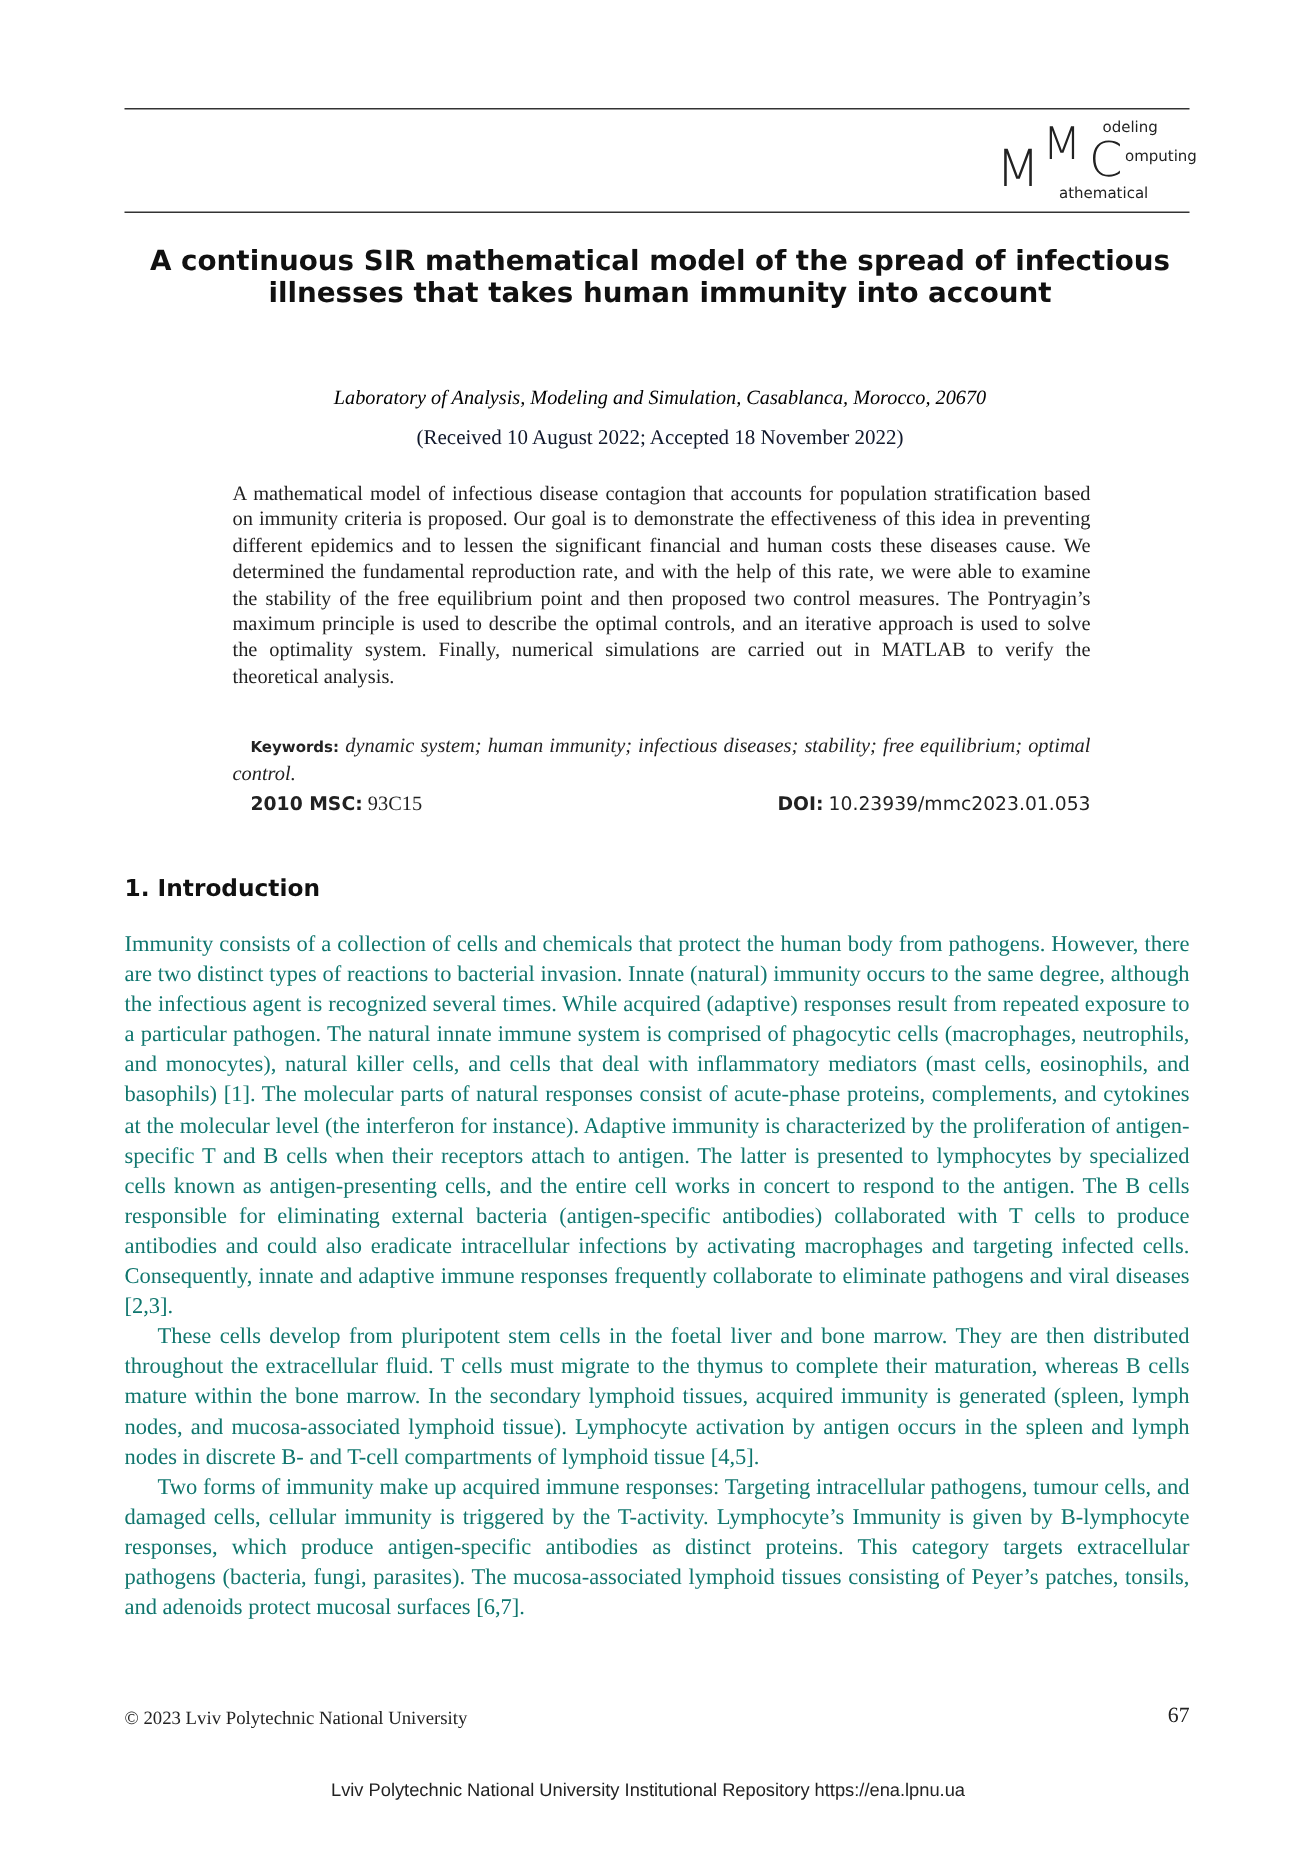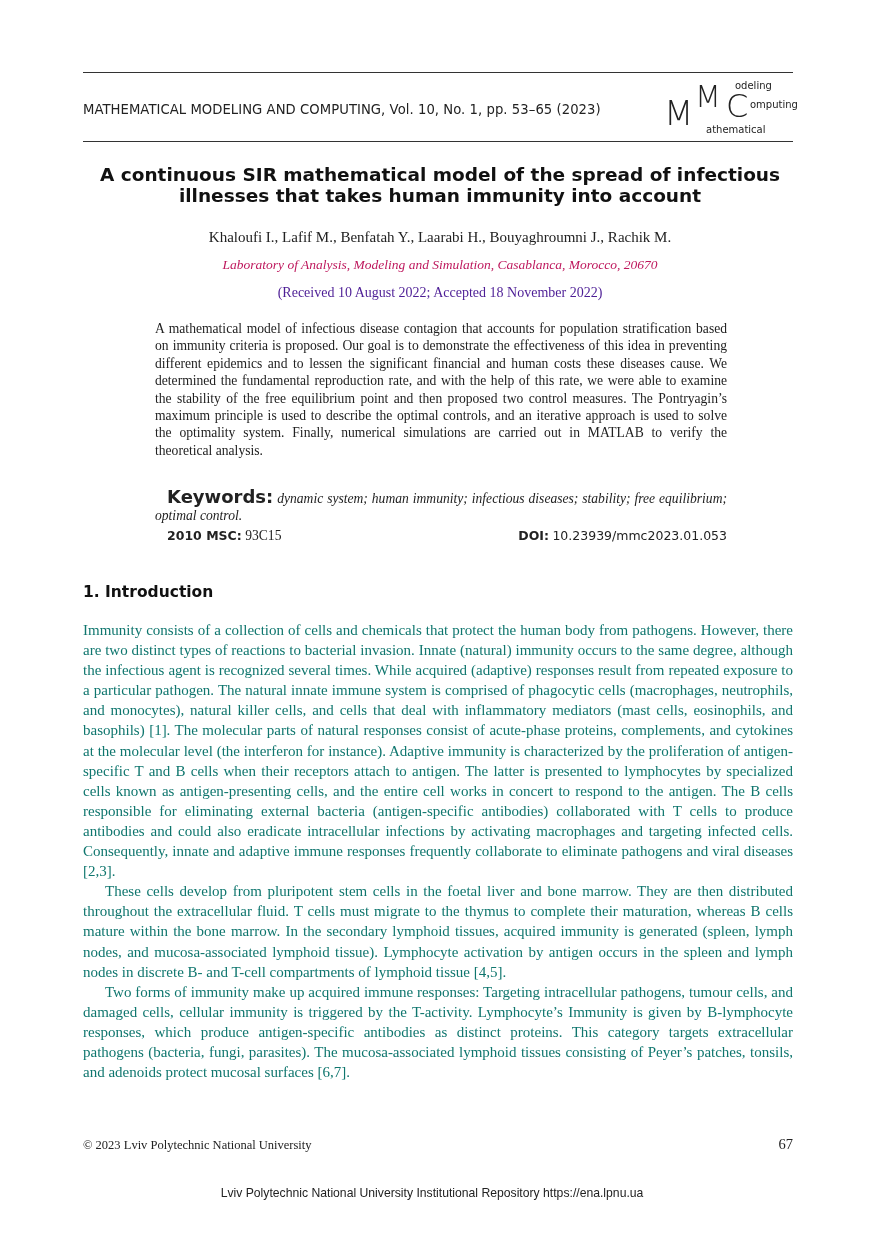--- a/index.html
+++ b/index.html
@@ -24,37 +24,37 @@
   .title {
     position:absolute; left:90px; top:164px; width:700px; text-align:center;
     font-family:"DejaVu Sans", sans-serif; font-weight:bold; font-size:18.5px; line-height:21px; color:#111;
   }
   .authors {
     position:absolute; left:90px; top:229px; width:700px; text-align:center;
     font-family:"Liberation Serif", serif; font-size:15px; color:#222;
   }
   .affil {
     position:absolute; left:90px; top:257px; width:700px; text-align:center;
-    font-family:"Liberation Serif", serif; font-style:italic; font-size:13.5px; color:#be185d;
+    font-family:"Liberation Serif", serif; font-style:italic; font-size:13.5px; color:#000000;
   }
   .received {
     position:absolute; left:90px; top:285px; width:700px; text-align:center;
-    font-family:"Liberation Serif", serif; font-size:14px; color:#4c1d95;
+    font-family:"Liberation Serif", serif; font-size:14px; color:#0f172a;
   }
   .abstract {
     position:absolute; left:155px; top:320px; width:572px;
     font-family:"Liberation Serif", serif; font-size:13.6px; line-height:17.4px; text-align:justify; color:#222;
     hyphens:auto;
   }
   .keywords {
     position:absolute; left:155px; top:488px; width:572px;
     font-family:"Liberation Serif", serif; font-size:13.6px; line-height:17.4px; text-align:justify; color:#222;
     text-indent:12px;
   }
-  .kw-label { font-family:"DejaVu Sans", sans-serif; font-weight:bold; font-size:18px; }
+  .kw-label { font-family:"DejaVu Sans", sans-serif; font-weight:bold; font-size:10px; }
   .kw-text { font-style:italic; }
   .msc-line {
     position:absolute; left:167px; top:528px; width:560px; height:18px;
     font-family:"Liberation Serif", serif; font-size:13.6px; color:#222;
   }
   .msc-line .label { font-family:"DejaVu Sans", sans-serif; font-weight:bold; font-size:12.5px; }
   .msc-line .doi { position:absolute; right:0; top:0; }
   .msc-line .doi .value { font-family:"DejaVu Sans", sans-serif; font-size:12.5px; }
   .msc-line .msc { position:absolute; left:0; top:0;text-align:center; }
 
@@ -81,35 +81,33 @@
     position:absolute; left:0; top:1186px; width:864px; text-align:center;
     font-family:"Liberation Sans", sans-serif; font-size:12.2px; color:#222;
   }
 </style>
 </head>
 <body>
 
 <div class="page">
 
   <div class="rule top"></div>
-  <div class="running-head">MATHEMATICAL MODELING AND COMPUTING,  Vol. 10, No. 1, pp. 53–65 (2023)</div>
 
   <div class="logo">
     <span class="bigM1">M</span>
     <span class="bigM2">M</span>
     <span class="bigC">C</span>
     <span class="w1">odeling</span>
     <span class="w2">omputing</span>
     <span class="w3">athematical</span>
   </div>
 
   <div class="rule bottom"></div>
 
   <div class="title">A continuous SIR mathematical model of the spread of infectious illnesses that takes human immunity into account</div>
-  <div class="authors">Khaloufi I., Lafif M., Benfatah Y., Laarabi H., Bouyaghroumni J., Rachik M.</div>
   <div class="affil">Laboratory of Analysis, Modeling and Simulation, Casablanca, Morocco, 20670</div>
   <div class="received">(Received 10 August 2022; Accepted 18 November 2022)</div>
 
   <div class="abstract">A mathematical model of infectious disease contagion that accounts for population stratification based on immunity criteria is proposed. Our goal is to demonstrate the effectiveness of this idea in preventing different epidemics and to lessen the significant financial and human costs these diseases cause. We determined the fundamental reproduction rate, and with the help of this rate, we were able to examine the stability of the free equilibrium point and then proposed two control measures. The Pontryagin’s maximum principle is used to describe the optimal controls, and an iterative approach is used to solve the optimality system. Finally, numerical simulations are carried out in MATLAB to verify the theoretical analysis.</div>
 
   <div class="keywords">
     <span class="kw-label">Keywords:</span>
     <span class="kw-text">dynamic system; human immunity; infectious diseases; stability; free equilibrium; optimal control.</span>
   </div>
 

